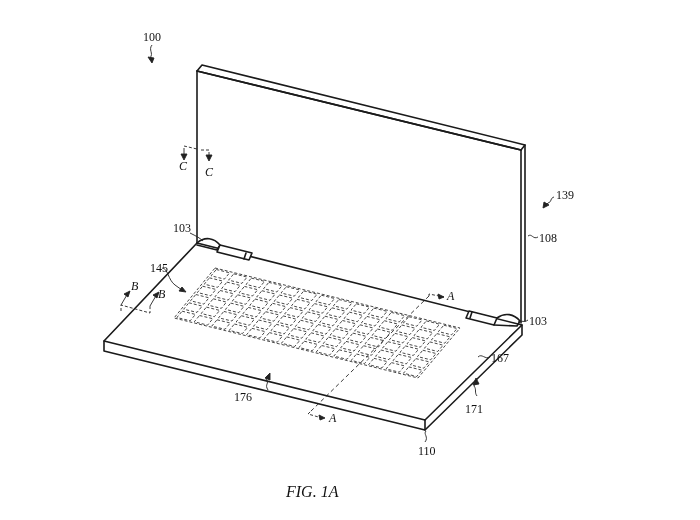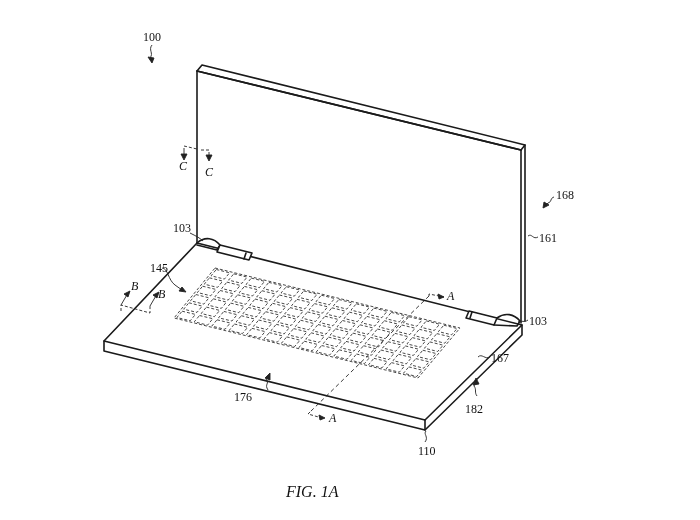--- a/index.html
+++ b/index.html
@@ -172,27 +172,27 @@
       <path d="M477,396 C474,392 477,390 474,386 L476,382"></path>
       <polygon points="476,378 473,385 479,384" fill="#222"></polygon>
       <path d="M268,390 C264,384 270,384 266,379 L268,376"></path>
       <polygon points="270,373 265,378 270,380" fill="#222"></polygon>
       <path d="M426,431 C423,434 429,437 425,442"></path>
       <path d="M518,322 C522,320 524,323 528,320"></path>
     </g>
   </svg>
 
   <span class="label" style="left:143px;top:31px">100</span>
-  <span class="label" style="left:556px;top:189px">168</span>
-  <span class="label" style="left:539px;top:232px">161</span>
+  <span class="label" style="left:556px;top:189px">139</span>
+  <span class="label" style="left:539px;top:232px">108</span>
   <span class="label" style="left:173px;top:222px">103</span>
   <span class="label" style="left:529px;top:315px">103</span>
   <span class="label" style="left:150px;top:262px">145</span>
   <span class="label" style="left:491px;top:352px">167</span>
-  <span class="label" style="left:465px;top:403px">182</span>
+  <span class="label" style="left:465px;top:403px">171</span>
   <span class="label" style="left:234px;top:391px">176</span>
   <span class="label" style="left:418px;top:445px">110</span>
 
   <span class="label italic" style="left:447px;top:290px">A</span>
   <span class="label italic" style="left:329px;top:412px">A</span>
   <span class="label italic" style="left:131px;top:280px">B</span>
   <span class="label italic" style="left:158px;top:288px">B</span>
   <span class="label italic" style="left:179px;top:160px">C</span>
   <span class="label italic" style="left:205px;top:166px">C</span>
 

